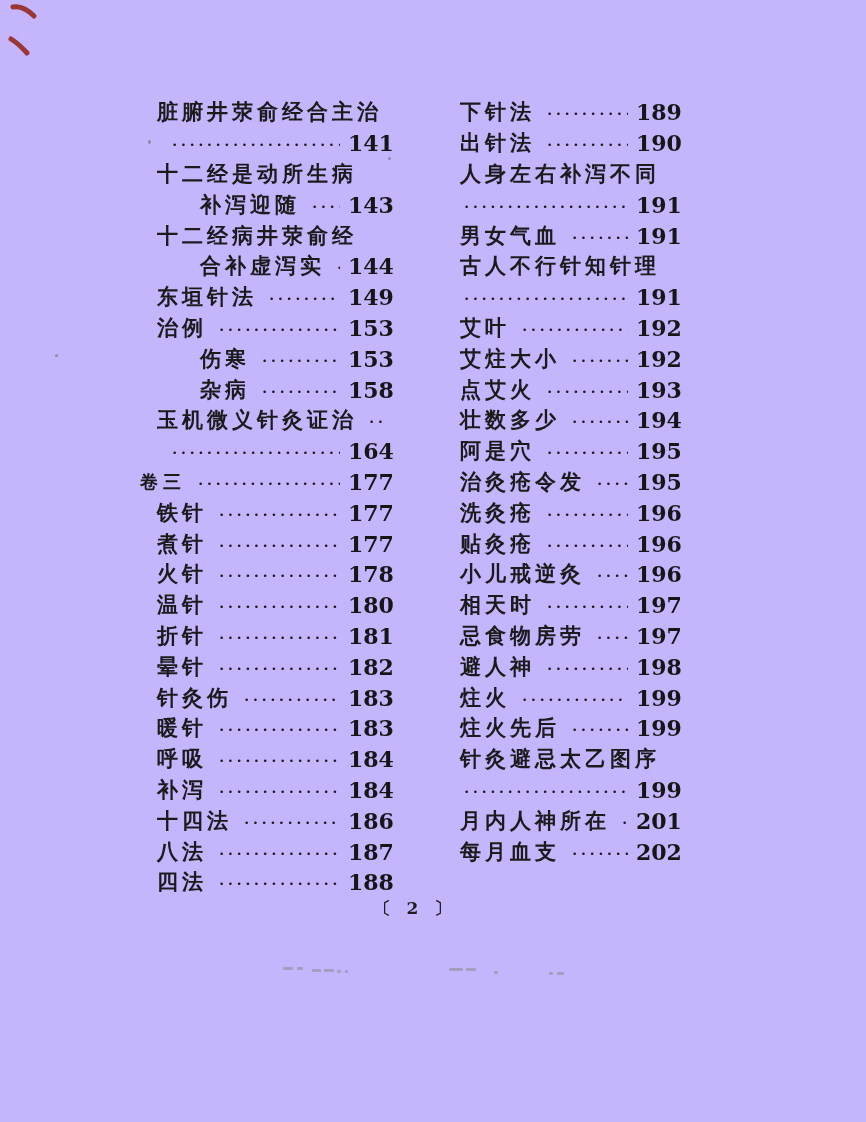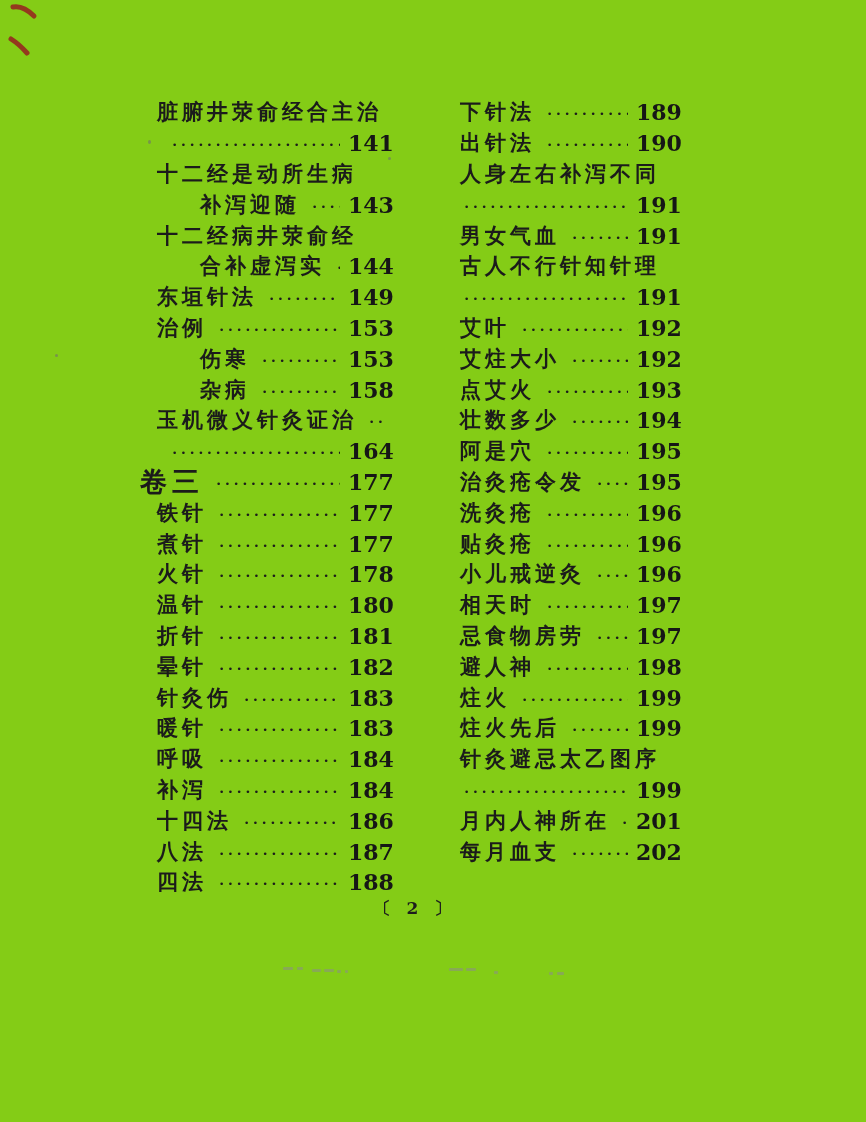--- a/index.html
+++ b/index.html
@@ -1,19 +1,19 @@
 <!DOCTYPE html>
 <html><head>
 <meta charset="utf-8">
 <style>
   html,body{margin:0;padding:0;background:#e8e8e8;}
   .page{
     position:relative;
     width:866px;height:1122px;
-    background:#84cc16;
+    background:#c4b5fd;
     overflow:hidden;
     font-family:"Liberation Serif", serif;
   }
   .col{position:absolute;top:97px;}
   .col-left{left:140px;width:252px;}
   .col-right{left:452px;width:228px;}
   .row{
     display:flex;
     align-items:center;
     height:30.8px;
@@ -51,21 +51,21 @@
     text-align:right;
     min-width:44px;
   }
   .pagenum:empty{min-width:0;}
   
   .col-left .r-i0 .label{margin-left:17px;}
   .col-left .r-i1 .label{margin-left:60px;}
   .col-left .r-i2 .leader{margin-left:32px;}
   .col-right .r-i0 .label{margin-left:8px;}
   .col-right .r-i2 .leader{margin-left:12px;}
-  .bold-entry .label{margin-left:0 !important;font-size:27px;letter-spacing:5px;}
+  .bold-entry .label{margin-left:0 !important;font-size:18px;letter-spacing:5px;}
   
   .footer{
     position:absolute;top:897px;left:0;width:866px;
     text-align:center;
     transform:translateX(-18px);
     font-family:"DejaVu Serif", serif;
     font-size:17px;font-weight:bold;
     letter-spacing:5px;color:#1d1d1d;
   }
   

